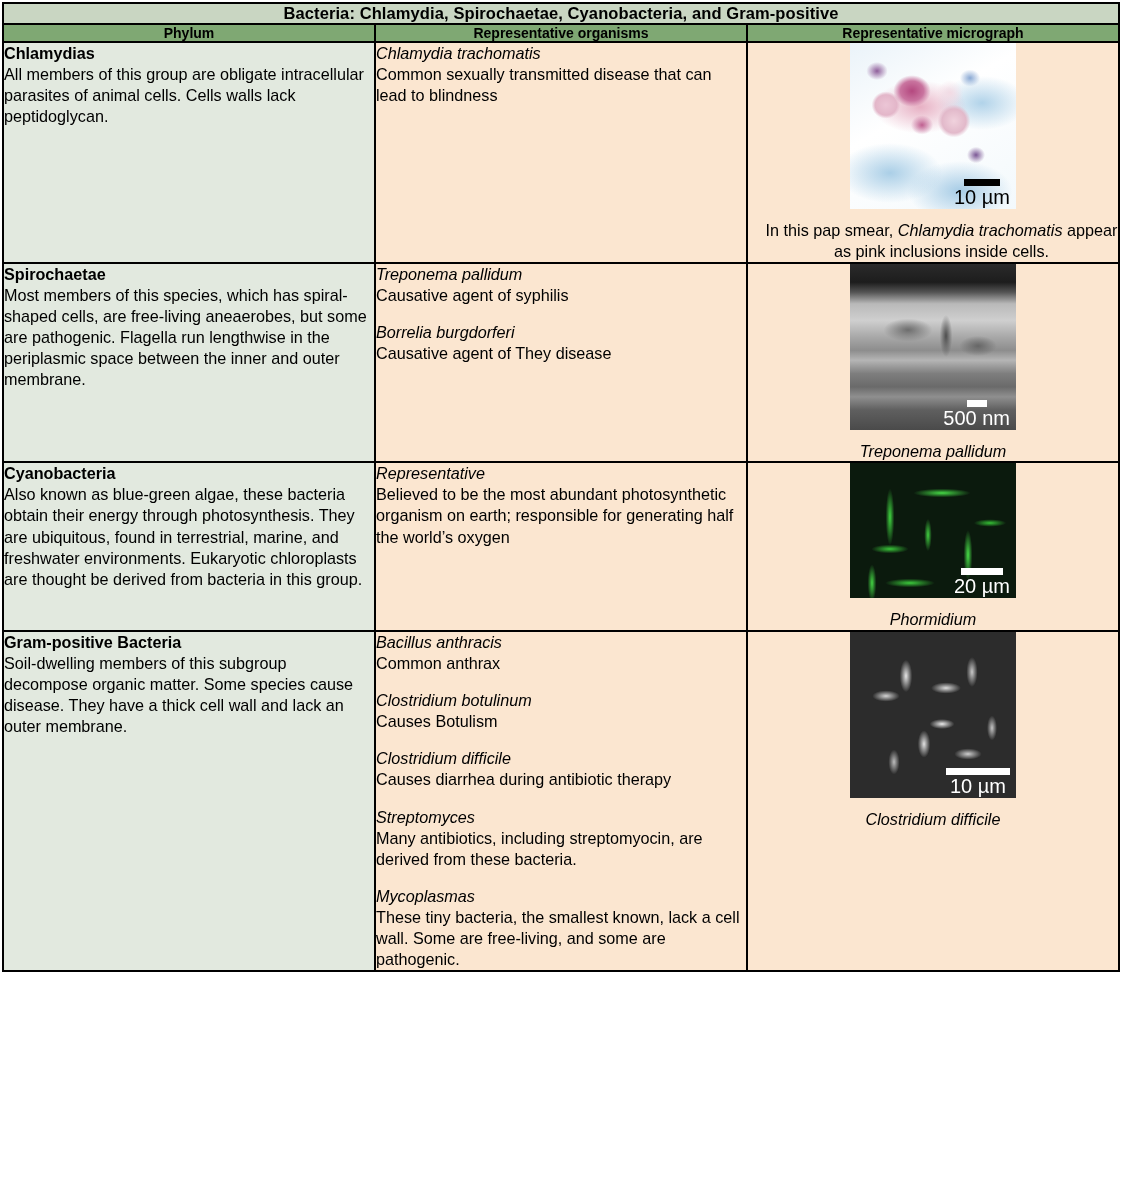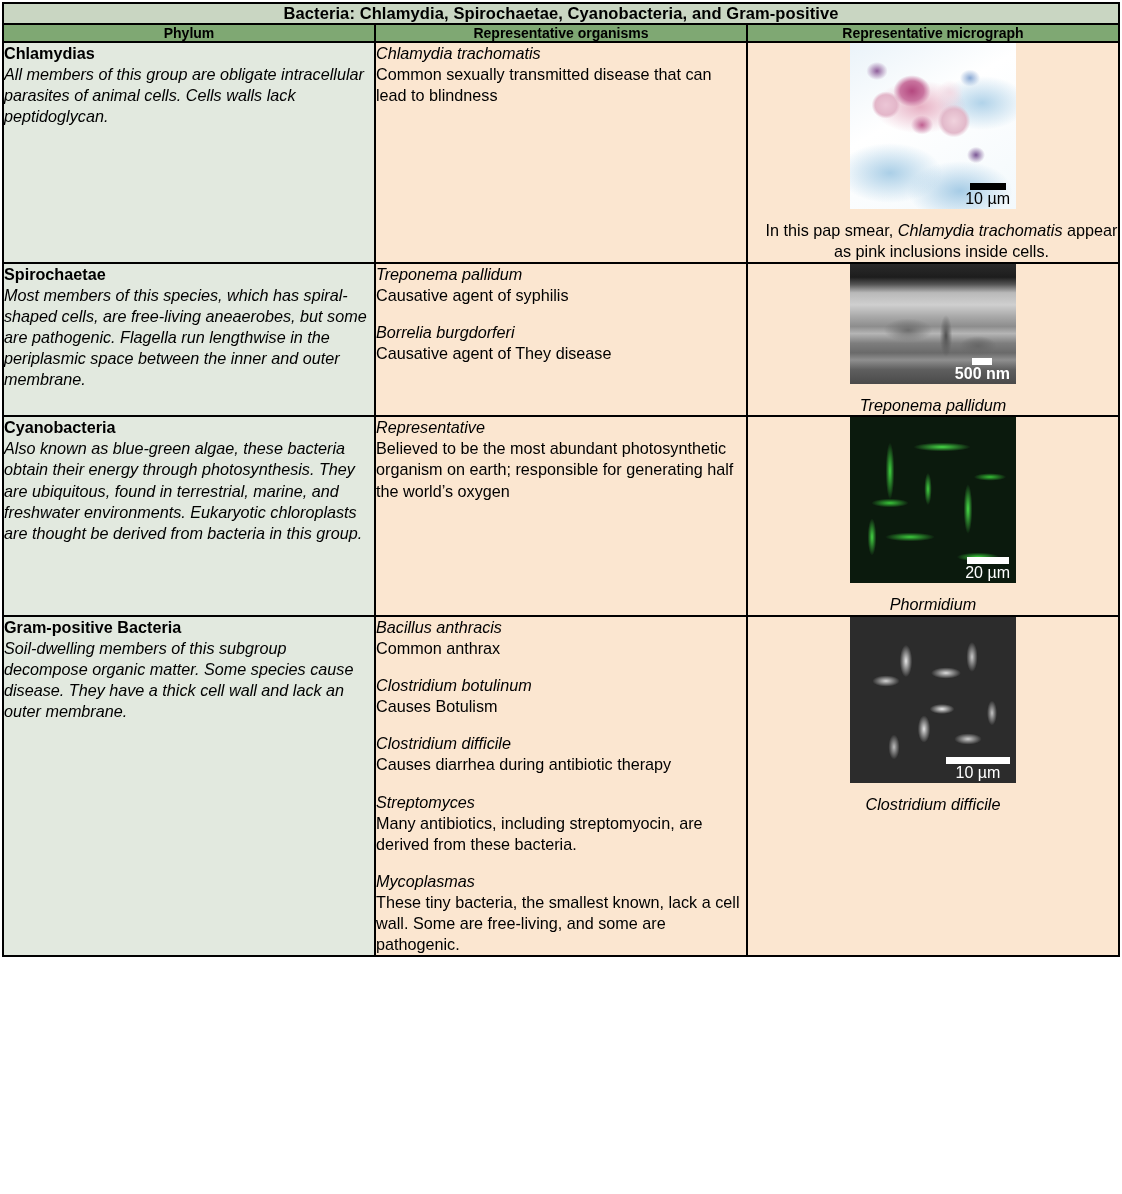--- a/index.html
+++ b/index.html
@@ -70,21 +70,21 @@
     padding: 12px 14px 14px 14px;
     font-size: 16.2px;
     line-height: 1.30;
     text-align: center;
   }
 
   .phylum-name {
     font-weight: bold;
     display: block;
   }
-  .phylum-desc { display: block; font-style: italic; }
+  .phylum-desc { display: block; }
 
   .org-entry { margin-bottom: 16px; }
   .org-entry:last-child { margin-bottom: 0; }
   .org-name {
     font-style: italic;
     display: block;
   }
   .org-desc { display: block; }
 
   
@@ -101,21 +101,21 @@
     bottom: 2px;
     text-align: center;
     line-height: 1;
   }
   .scalebar {
     height: 7px;
     margin: 0 auto 1px auto;
     display: block;
   }
   .scalebar-label {
-    font-size: 16px;
+    font-size: 20px;
     display: block;
     white-space: nowrap;
   }
   .fig-caption {
     font-size: 16.2px;
     line-height: 1.28;
     padding-top: 6px;
     text-align: center;
   }
   .fig-caption.left-align { text-align: center; margin-left: 17px; }
@@ -133,34 +133,33 @@
       radial-gradient(ellipse 13px 11px at 27px 28px, #8f5f9b 0%, rgba(143,95,155,0) 82%),
       radial-gradient(ellipse 11px 10px at 126px 112px, #7b5795 0%, rgba(123,87,149,0) 82%),
       radial-gradient(ellipse 12px 10px at 120px 35px, #8aa9d4 0%, rgba(138,169,212,0) 85%),
       radial-gradient(ellipse 60px 34px at 70px 64px, rgba(223,150,176,0.75) 0%, rgba(223,150,176,0) 78%),
       radial-gradient(ellipse 70px 40px at 40px 130px, rgba(150,195,225,0.8) 0%, rgba(150,195,225,0) 75%),
       radial-gradient(ellipse 60px 36px at 132px 60px, rgba(158,200,228,0.8) 0%, rgba(158,200,228,0) 75%),
       radial-gradient(ellipse 70px 40px at 110px 148px, rgba(146,192,224,0.8) 0%, rgba(146,192,224,0) 75%),
       linear-gradient(150deg, #eaf3f9 0%, #ffffff 40%, #f3f9fc 100%);
   }
   .m-treponema {
-    width: 166px; height: 120px;
+    width: 166px; height: 166px;
     background:
       radial-gradient(ellipse 9px 30px at 96px 72px, #4e4e4e 0%, rgba(78,78,78,0) 70%),
       radial-gradient(ellipse 34px 16px at 58px 66px, #6d6d6d 0%, rgba(109,109,109,0) 72%),
       radial-gradient(ellipse 26px 14px at 128px 82px, #666 0%, rgba(102,102,102,0) 72%),
       linear-gradient(180deg,
         #2a2a2a 0%, #1d1d1d 11%, #545454 17%,
         #b9b9b9 24%, #cfcfcf 34%, #a8a8a8 44%,
         #8d8d8d 52%, #b5b5b5 58%, #7e7e7e 66%,
         #6a6a6a 74%, #8f8f8f 80%, #5f5f5f 88%, #4a4a4a 100%);
-    font-weight: bold;
   }
   .m-phormidium {
-    width: 166px; height: 166px;
+    width: 166px; height: 135px;
     background:
       radial-gradient(ellipse 7px 46px at 40px 54px, #3fd43f 0%, rgba(63,212,63,0) 62%),
       radial-gradient(ellipse 46px 7px at 92px 30px, #46d946 0%, rgba(70,217,70,0) 62%),
       radial-gradient(ellipse 40px 7px at 60px 120px, #3ccb3c 0%, rgba(60,203,60,0) 62%),
       radial-gradient(ellipse 7px 40px at 118px 92px, #47dd47 0%, rgba(71,221,71,0) 62%),
       radial-gradient(ellipse 34px 7px at 128px 140px, #3ccd3c 0%, rgba(60,205,60,0) 62%),
       radial-gradient(ellipse 7px 30px at 22px 120px, #43d243 0%, rgba(67,210,67,0) 62%),
       radial-gradient(ellipse 30px 7px at 40px 86px, #39c639 0%, rgba(57,198,57,0) 62%),
       radial-gradient(ellipse 26px 6px at 140px 60px, #35c035 0%, rgba(53,192,53,0) 62%),
       radial-gradient(ellipse 6px 26px at 78px 72px, #41d041 0%, rgba(65,208,65,0) 62%),

